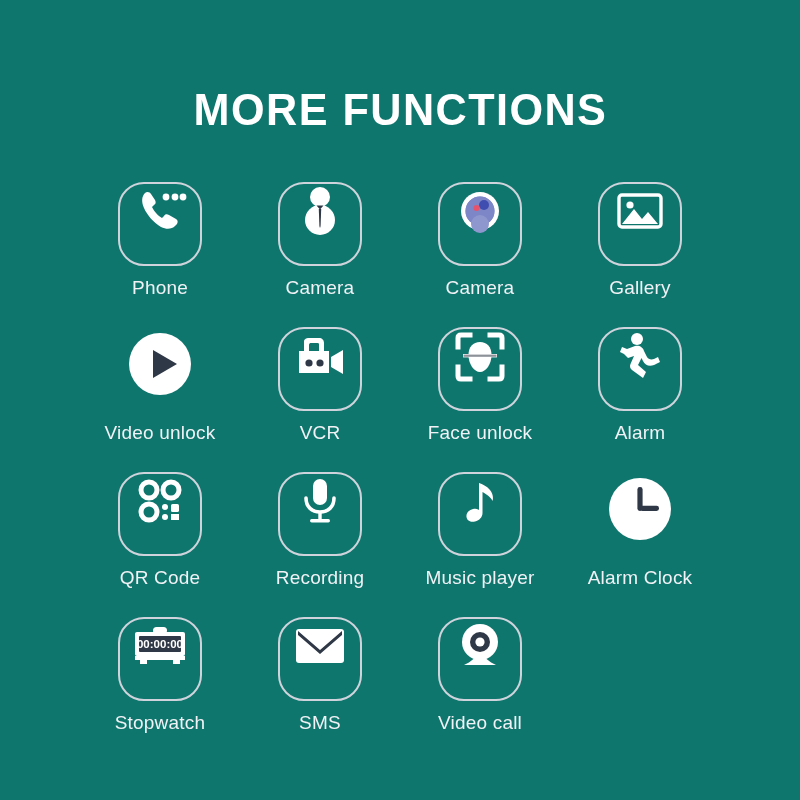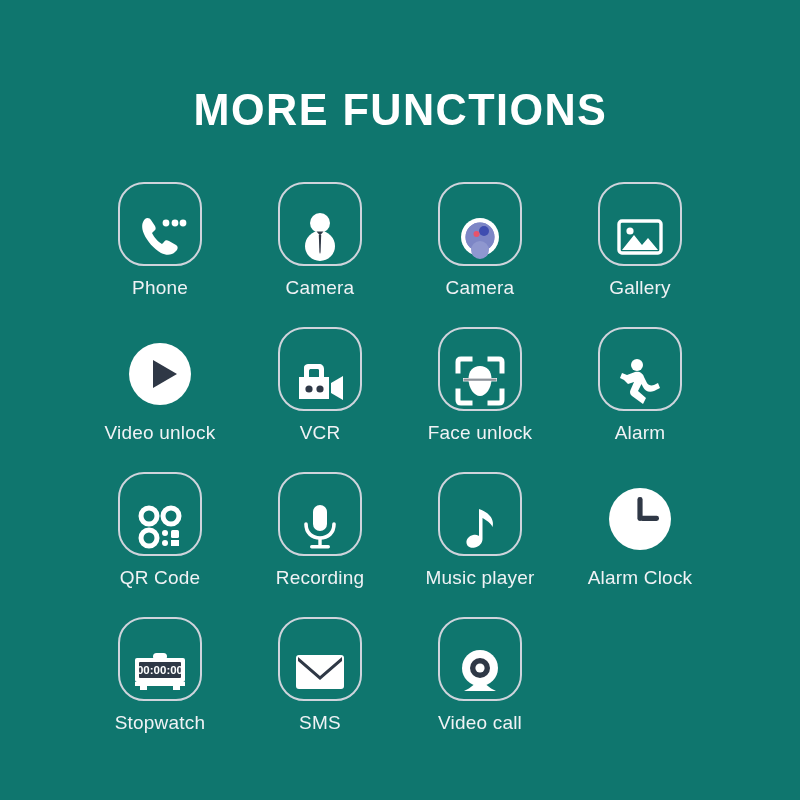--- a/index.html
+++ b/index.html
@@ -49,21 +49,21 @@
     flex-direction: column;
     align-items: center;
     cursor: pointer;
   }
   .tile {
     width: 84px;
     height: 84px;
     border: 2px solid #cfd4dc;
     border-radius: 26px;
     display: flex;
-    align-items: flex-end;
+    align-items: flex-start;
     justify-content: center;
     box-sizing: border-box;
   }
   .tile.noborder {
     border: none;
   }
   .tile svg {
     display: block;
   }
   .app-label {

